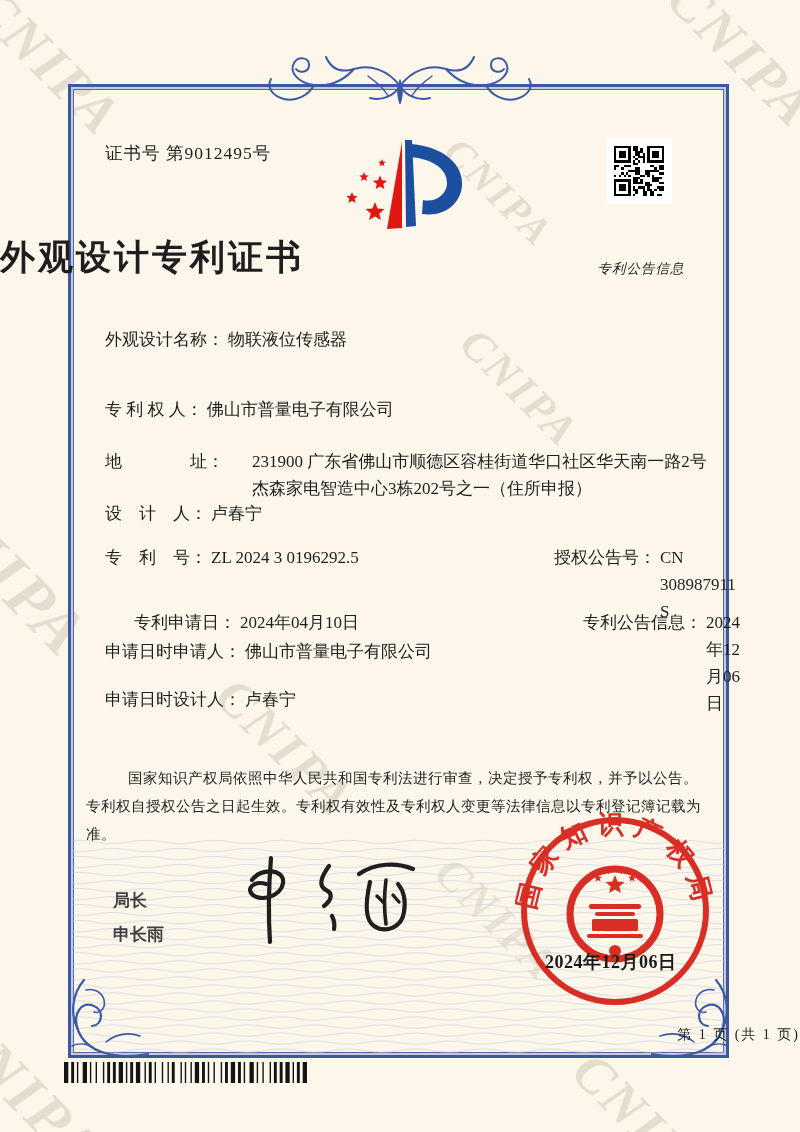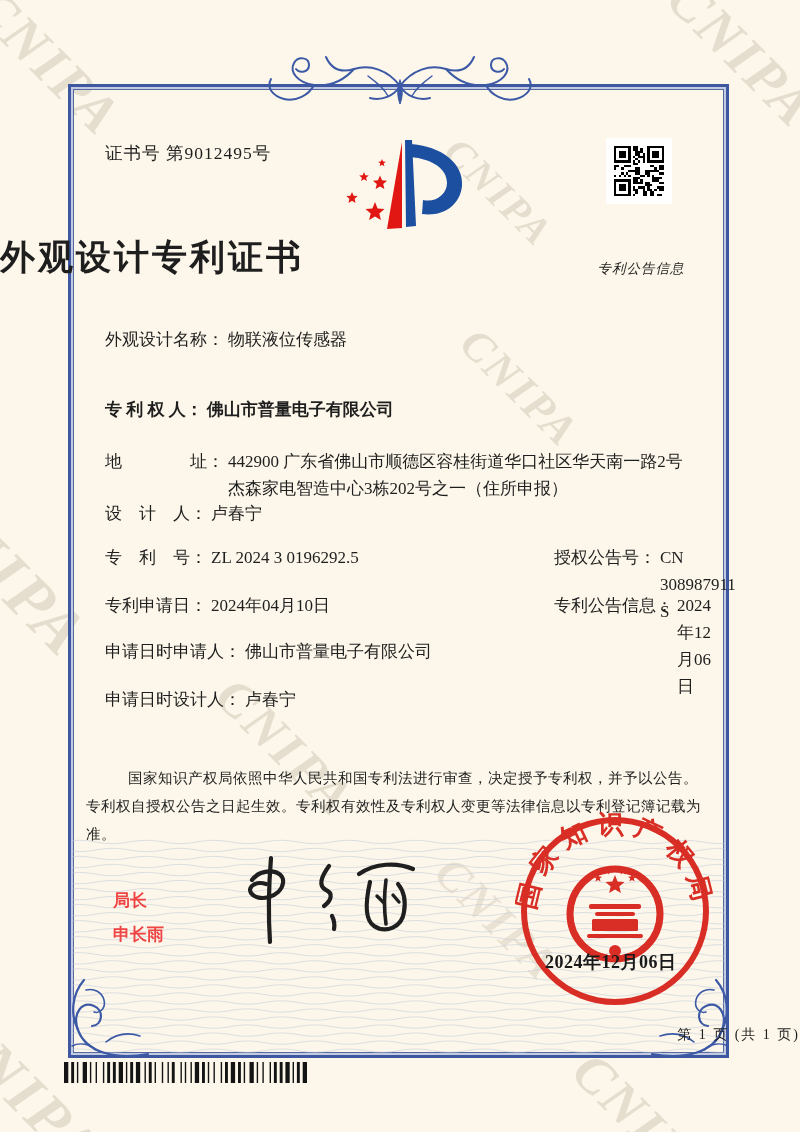--- a/index.html
+++ b/index.html
@@ -42,21 +42,21 @@
   .addr-val{ width:458px; }
   .col-right{ position:absolute; left:449px; top:0; display:flex; }
   
   .notice{ position:absolute; left:86px; top:764px; width:630px; z-index:3;
            font-size:14.5px; line-height:28px; letter-spacing:0.5px;}
   .notice .l1{ padding-left:42px; }
   
   .waves{ position:absolute; left:72px; top:838px; width:654px; height:218px; z-index:1;}
   .officials{ position:absolute; left:113px; top:884px; z-index:4;
               font-family:"Liberation Sans","DejaVu Sans",sans-serif;
-              font-size:17px; font-weight:600; line-height:34px; color:#ef4444;}
+              font-size:17px; font-weight:600; line-height:34px; color:#404040;}
   .signature{ position:absolute; left:233px; top:850px; width:200px; height:98px; z-index:4;}
   .seal{ position:absolute; left:515px; top:812px; width:200px; height:200px; z-index:4; opacity:0.96;}
   .seal-date{ position:absolute; left:545px; top:950px; width:160px; z-index:5;
               font-size:18px; font-weight:bold; color:#191919; letter-spacing:0.5px;}
   .page-num{ position:absolute; left:0; top:1026px; width:800px; text-align:right;
              font-size:14px; letter-spacing:2px; z-index:3;}
   .barcode{ position:absolute; left:64px; top:1062px; width:243px; height:21px; z-index:3;}
   
   .flourish-top{ position:absolute; left:248px; top:46px; width:304px; height:66px; z-index:2;}
   .corner{ position:absolute; width:104px; height:94px; z-index:2;}
@@ -290,45 +290,45 @@
   </div>
   <div class="qr-caption">专利公告信息</div>
 
   <div class="title">外观设计专利证书</div>
 
   <div class="row" style="top:326px;">
     <span class="lbl">外观设计名称：</span>
     <span class="val">物联液位传感器</span>
   </div>
 
-  <div class="row" style="top:396px;font-weight:bold;">
+  <div class="row" style="top:396px;">
     <span class="lbl">专 利 权 人：</span>
     <span class="val">佛山市普量电子有限公司</span>
   </div>
 
-  <div class="row" style="top:448px;">
+  <div class="row" style="top:448px;gap:24px;">
     <span class="lbl">地　　　　址：</span>
-    <span class="val addr-val">442900 广东省佛山市顺德区容桂街道华口社区华天南一路2号杰森家电智造中心3栋202号之一（住所申报）</span>
+    <span class="val addr-val">231900 广东省佛山市顺德区容桂街道华口社区华天南一路2号杰森家电智造中心3栋202号之一（住所申报）</span>
   </div>
 
   <div class="row" style="top:500px;">
     <span class="lbl">设　计　人：</span>
     <span class="val">卢春宁</span>
   </div>
 
   <div class="row" style="top:544px; width:620px;align-items:flex-end;">
     <span class="lbl">专　利　号：</span>
     <span class="val">ZL 2024 3 0196292.5</span>
     <span class="col-right">
       <span class="lbl">授权公告号：</span>
       <span class="val">CN 308987911 S</span>
     </span>
   </div>
 
-  <div class="row" style="top:592px; width:620px;">
+  <div class="row" style="top:609px; width:620px;margin-left:29px;">
     <span class="lbl">专利申请日：</span>
     <span class="val">2024年04月10日</span>
     <span class="col-right">
       <span class="lbl">专利公告信息：</span>
       <span class="val">2024年12月06日</span>
     </span>
   </div>
 
   <div class="row" style="top:638px;">
     <span class="lbl">申请日时申请人：</span>

